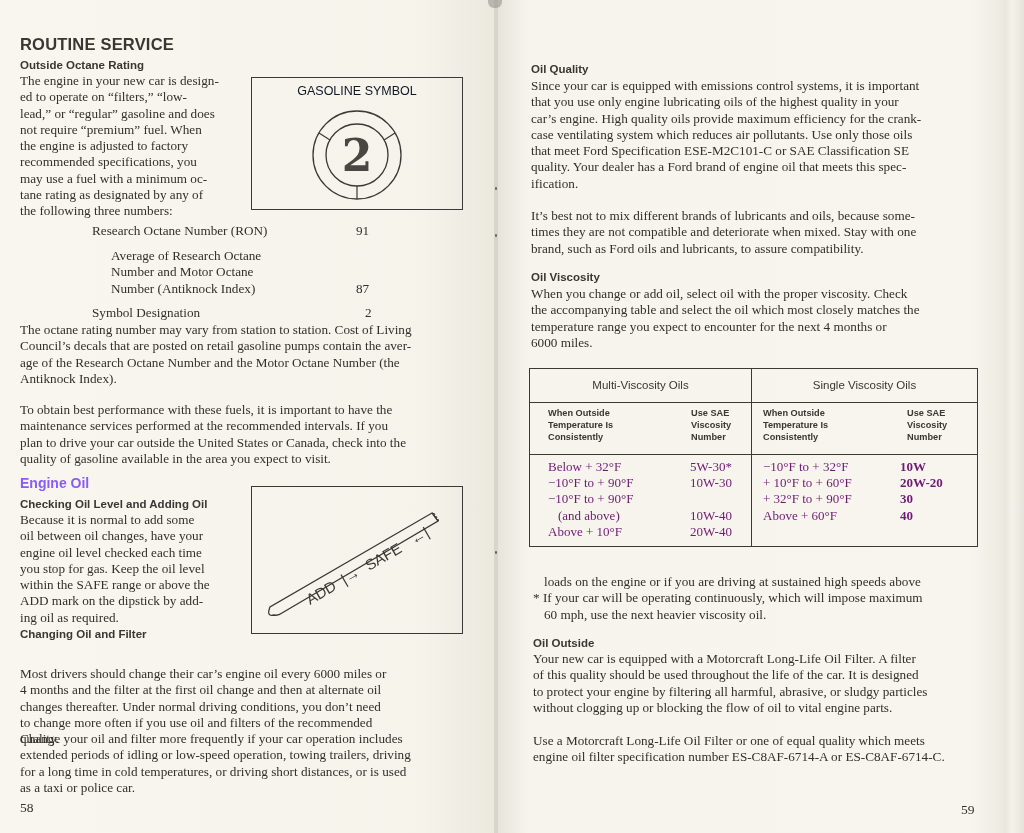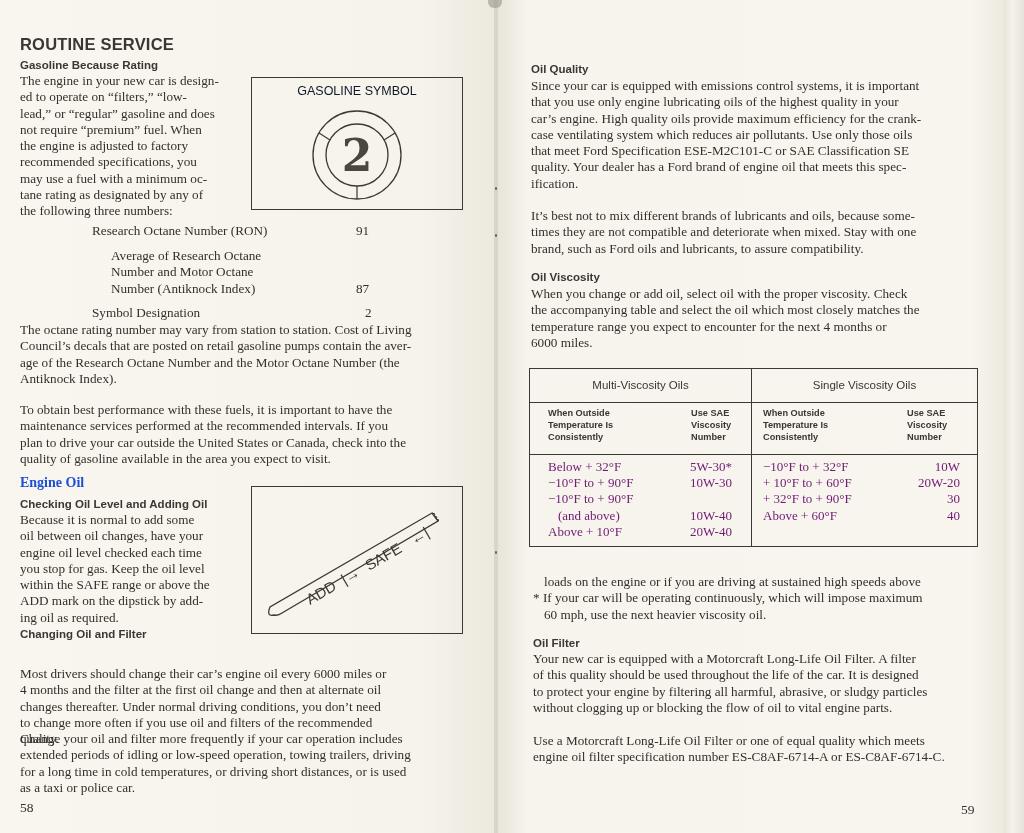--- a/index.html
+++ b/index.html
@@ -13,21 +13,21 @@
   .page-left { left:0; width:497px; background:linear-gradient(90deg,#f8f6ee 0%,#f5f3ea 85%,#ebe8de 100%); }
   .page-right { left:497px; width:527px; background:linear-gradient(90deg,#e7e4da 0%,#f6f4ec 6%,#f7f5ee 90%,#eeeae0 96%,#dcd9cf 100%); }
   .gutter { position:absolute; left:494px; top:0; width:4px; height:833px; background:#d9d5ca; }
   .gutter-top { position:absolute; left:488px; top:0; width:14px; height:8px; background:#9a968e; border-radius:0 0 6px 6px; opacity:.6;}
   .right-edge { position:absolute; left:1004px; top:0; width:20px; height:833px; background:linear-gradient(90deg,#e8e5db,#f4f2ea 40%,#e6e3d9); }
 
   .sans { font-family:"Liberation Sans", sans-serif; }
   .abs { position:absolute; }
 
   .h1 { font-family:"Liberation Sans", sans-serif; font-size:16.5px; font-weight:bold; color:#3a3633; letter-spacing:.2px; }
-  .h2 { font-family:Liberation Serif, serif; font-size:14px; font-weight:bold; color:#1d4ed8; }
+  .h2 { font-family:Liberation Sans, sans-serif; font-size:14px; font-weight:bold; color:#8b5cf6; }
   .h3 { font-family:"Liberation Sans", sans-serif; font-size:11.5px; font-weight:bold; color:#3a3633; }
   .body { font-size:13.2px; line-height:16.3px; color:#332f2b; }
   .body p { margin:0; }
 
   .box { position:absolute; border:1.3px solid #3b3835; }
 
   
   .oct-row { position:absolute; font-size:13.2px; line-height:16.3px; color:#332f2b; }
 
   
@@ -45,21 +45,21 @@
 </head>
 <body>
 
 <div class="page page-left"></div>
 <div class="page page-right"></div>
 <div class="gutter"></div>
 <div class="gutter-top"></div>
 <div class="right-edge"></div>
 
 <div class="abs h1" style="left:20px; top:35px;">ROUTINE SERVICE</div>
-<div class="abs h3" style="left:20px; top:59px;">Gasoline Because Rating</div>
+<div class="abs h3" style="left:20px; top:59px;">Outside Octane Rating</div>
 
 <div class="abs body" style="left:20px; top:73px; width:240px;">
   <p>The engine in your new car is design-</p>
   <p>ed to operate on “filters,” “low-</p>
   <p>lead,” or “regular” gasoline and does</p>
   <p>not require “premium” fuel.  When</p>
   <p>the engine is adjusted to factory</p>
   <p>recommended specifications, you</p>
   <p>may use a fuel with a minimum oc-</p>
   <p>tane rating as designated by any of</p>
@@ -221,35 +221,35 @@
     <div style="height:16.2px;"></div>
     <div>10W-40</div>
     <div>20W-40</div>
   </div>
   <div class="vcell" style="left:233px; top:90px;">
     <div>−10°F to + 32°F</div>
     <div>+ 10°F to + 60°F</div>
     <div>+ 32°F to + 90°F</div>
     <div>Above + 60°F</div>
   </div>
-  <div class="vcell" style="left:370px; top:90px; width:60px; text-align:right;">
+  <div class="vcell" style="left:370px; top:90px; width:60px; text-align:left;font-weight:bold;">
     <div>10W</div>
     <div>20W-20</div>
     <div>30</div>
     <div>40</div>
   </div>
 </div>
 
 <div class="abs body" style="left:533px; top:574px; width:460px;">
   <p style="padding-left:11px;">loads on the engine or if you are driving at sustained high speeds above</p>
   <p>* If your car will be operating continuously, which will impose maximum</p>
   <p style="padding-left:11px;">60 mph, use the next heavier viscosity oil.</p>
 </div>
 
-<div class="abs h3" style="left:533px; top:637px;">Oil Filter</div>
+<div class="abs h3" style="left:533px; top:637px;">Oil Outside</div>
 <div class="abs body" style="left:533px; top:651px; width:460px;">
   <p>Your new car is equipped with a Motorcraft Long-Life Oil Filter.  A filter</p>
   <p>of this quality should be used throughout the life of the car.  It is designed</p>
   <p>to protect your engine by filtering all harmful, abrasive, or sludgy particles</p>
   <p>without clogging up or blocking the flow of oil to vital engine parts.</p>
 </div>
 
 <div class="abs body" style="left:533px; top:733px; width:470px;">
   <p>Use a Motorcraft Long-Life Oil Filter or one of equal quality which meets</p>
   <p>engine oil filter specification number ES-C8AF-6714-A or ES-C8AF-6714-C.</p>

